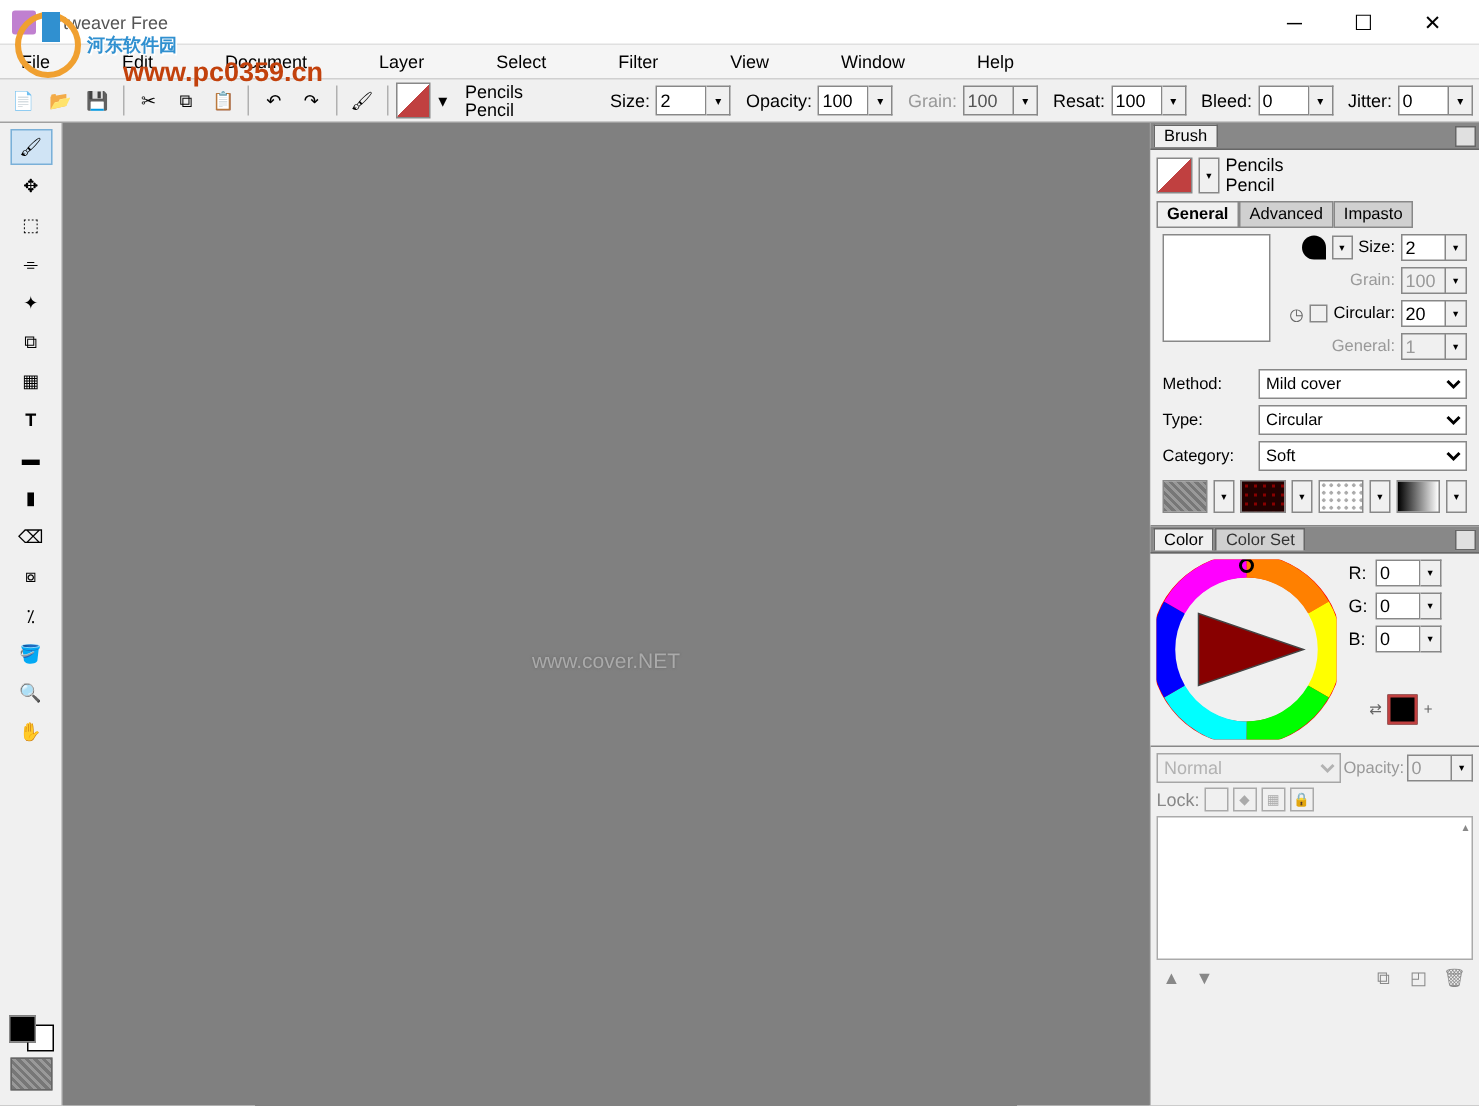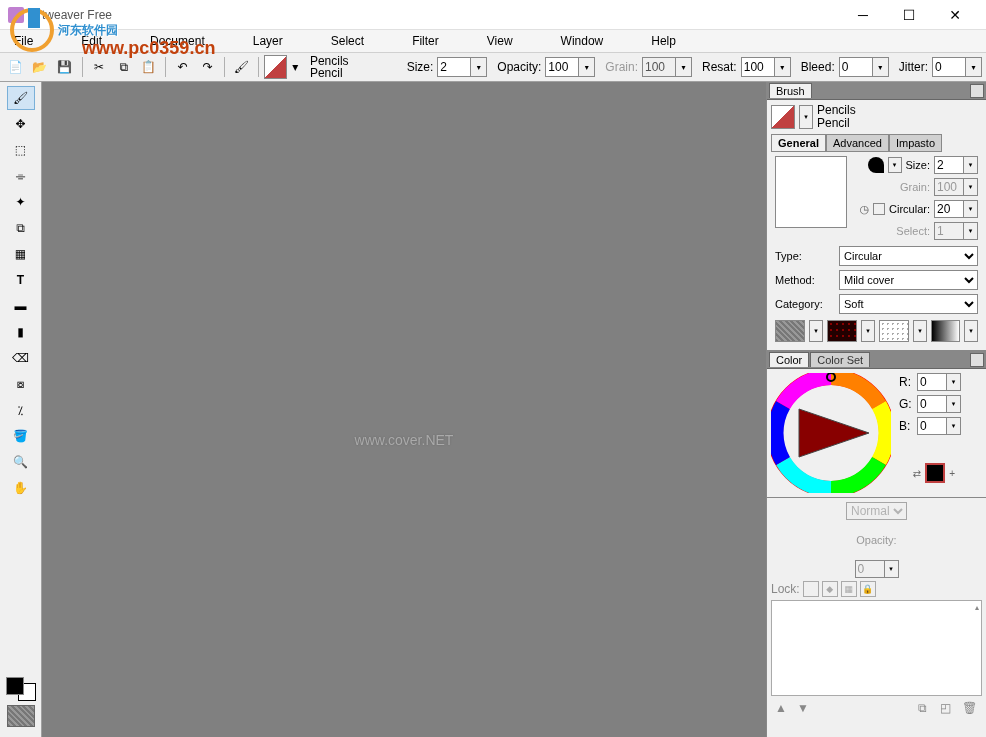--- a/index.html
+++ b/index.html
@@ -61,21 +61,21 @@
 .swatch-strip .dd { width: 14px; height: 22px; border: 1px solid #888; background: #f0f0f0; font-size: 7px; display: flex; align-items: center; justify-content: center; }
 .gradient-bar { flex: 1; height: 22px; border: 1px solid #888; background: linear-gradient(to right,#000,#fff); }
 .color-panel-body { display: flex; padding: 6px; gap: 8px; }
 .color-wheel { width: 120px; height: 120px; position: relative; }
 .rgb-inputs { display: flex; flex-direction: column; gap: 4px; }
 .rgb-row { display: flex; align-items: center; gap: 4px; }
 .rgb-row label { width: 14px; }
 .color-swatches-bottom { display: flex; align-items: center; gap: 4px; padding: 0 6px 6px; justify-content: flex-end; }
 .small-sw { width: 20px; height: 20px; background: #000; border: 1px solid #888; }
 .layers-body { padding: 4px; display: flex; flex-direction: column; gap: 3px; }
-.layers-row1 { display: flex; gap: 14px; align-items: center; flex-direction: column; }
+.layers-row1 { display: flex; gap: 2px; align-items: center; }
 .layers-row1 select { flex: 1; height: 20px; border: 1px solid #888; }
 .layers-lock { display: flex; align-items: center; gap: 3px; font-size: 11px; color: #888; }
 .layers-lock .lock-box { width: 16px; height: 16px; border: 1px solid #aaa; display: flex; align-items: center; justify-content: center; font-size: 9px; color: #aaa; }
 .layers-list { height: 96px; background: #fff; border: 1px solid #aaa; position: relative; }
 .layers-list .scroll-up { position: absolute; right: 2px; top: 2px; font-size: 8px; color: #888; }
 .layers-footer { display: flex; gap: 6px; padding: 2px 4px; }
 .layers-footer .fbtn { width: 16px; height: 14px; color: #888; cursor: pointer; }
 .watermark-overlay { position: absolute; top: 0; left: 0; width: 200px; height: 60px; pointer-events: none; z-index: 100; font-size: 22px; font-weight: bold; display: flex; align-items: center; padding-left: 10px; }
 .watermark-logo { width: 44px; height: 44px; border: 4px solid #f0a030; border-radius: 50%; margin-right: 4px; position: relative; }
 .watermark-logo::before { content:''; position:absolute; left:14px; top:-4px; width:12px; height:20px; background:#3090d0; }
@@ -234,35 +234,35 @@
           <div class="param-row">
             <span style="font-size:11px;color:#666">◷</span>
             <span style="width:12px;height:12px;border:1px solid #888"></span>
             <label>Circular:</label>
             <div class="param-spin">
                 <input value="20" style="">
                 <div class="dd">▾</div>
               </div>
           </div>
           <div class="param-row">
-            <label class="disabled">Select:</label>
+            <label class="disabled">General:</label>
             <div class="param-spin">
                 <input disabled="" value="1" style="">
                 <div class="dd">▾</div>
               </div>
           </div>
         </div>
       </div>
+      <div class="dropdown-row">
+          <label>Method:</label>
+          <select><option>Mild cover</option></select>
+        </div>
       <div class="dropdown-row">
           <label>Type:</label>
           <select><option>Circular</option></select>
-        </div>
-      <div class="dropdown-row">
-          <label>Method:</label>
-          <select><option>Mild cover</option></select>
         </div>
       <div class="dropdown-row">
           <label>Category:</label>
           <select><option>Soft</option></select>
         </div>
       <div class="swatch-strip">
         <div class="sw" style="background-image:repeating-linear-gradient(45deg,#777,#777 2px,#999 2px,#999 4px)"></div>
           <div class="dd">▾</div>
         <div class="sw" style="background:#200;background-image:radial-gradient(#800 1px,transparent 1px);background-size:6px 6px"></div>
           <div class="dd">▾</div>

